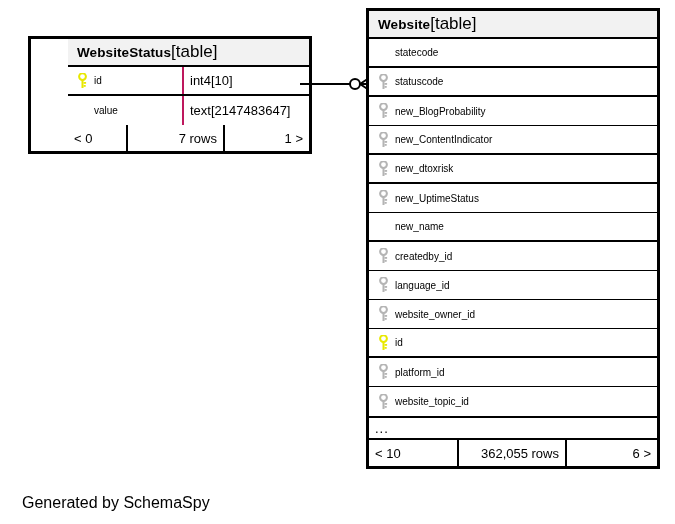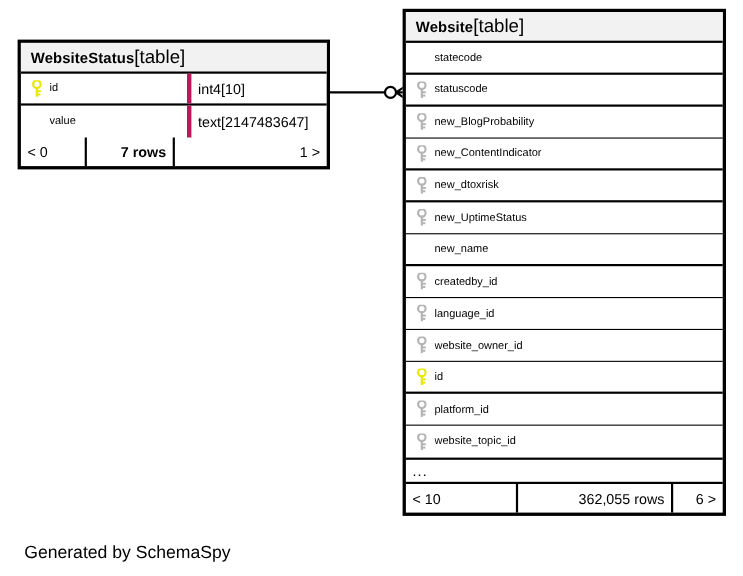--- a/index.html
+++ b/index.html
@@ -69,21 +69,21 @@
     font-size: 10px;
     white-space: nowrap;
     overflow: hidden;
     flex: 1;
   }
   .col-type {
     font-size: 13px;
     white-space: nowrap;
     padding-left: 6px;
     box-sizing: border-box;
-    border-left: 4px solid #be185d;
+    border-left: 2px solid #be185d;
     height: 100%;
     display: flex;
     align-items: center;
     margin-left: 48px;
   }
 
   
   .key-icon { display: block; }
 
   
@@ -130,21 +130,21 @@
   .caption {
     position: absolute;
     left: 22px;
     top: 494px;
     font-size: 16px;
   }
 </style>
 </head>
 <body>
 
-<div class="entity" id="entity-websitestatus" style="left:16px; top:36px; width:284px;">
+<div class="entity" id="entity-websitestatus" style="left:28px; top:36px; width:284px;padding-left:37px;">
 
   <div class="ent-header">
     <span class="ent-title">WebsiteStatus</span>
     <span class="ent-tag">[table]</span>
   </div>
 
   <div class="ent-rows">
 
     <div class="col-row sep-thick">
       <span class="key-cell">
@@ -162,21 +162,21 @@
     <div class="col-row sep-thick">
       <span class="key-cell"></span>
       <span class="col-name">value</span>
       <span class="col-type" style="width:127px;">text[2147483647]</span>
     </div>
 
   </div>
 
   <div class="ent-footer">
     <div class="foot-cell foot-left" style="width:58px;">&lt; 0</div>
-    <div class="foot-cell foot-mid" style="width:82px;font-weight:bold;">7 rows</div>
+    <div class="foot-cell foot-mid" style="width:99px;">7 rows</div>
     <div class="foot-cell foot-right">1 &gt;</div>
   </div>
 </div>
 
 <div class="connector">
   <svg width="70" height="28" viewBox="0 0 70 28" aria-hidden="true">
 
     <line x1="0" y1="14" x2="50" y2="14" stroke="#000000" stroke-width="2"></line>
 
     <circle cx="55" cy="14" r="5" fill="#ffffff" stroke="#000000" stroke-width="2"></circle>
@@ -334,19 +334,19 @@
         </svg>
       </span>
       <span class="col-name">website_topic_id</span>
     </div>
 
   </div>
 
   <div class="ellipsis-row">...</div>
 
   <div class="ent-footer">
-    <div class="foot-cell foot-left" style="width:100px;">&lt; 10</div>
-    <div class="foot-cell foot-mid" style="width:143px;">362,055 rows</div>
+    <div class="foot-cell foot-left" style="width:88px;">&lt; 10</div>
+    <div class="foot-cell foot-mid" style="width:110px;">362,055 rows</div>
     <div class="foot-cell foot-right">6 &gt;</div>
   </div>
 </div>
 
 <div class="caption">Generated by SchemaSpy</div>
 
 </body></html>

